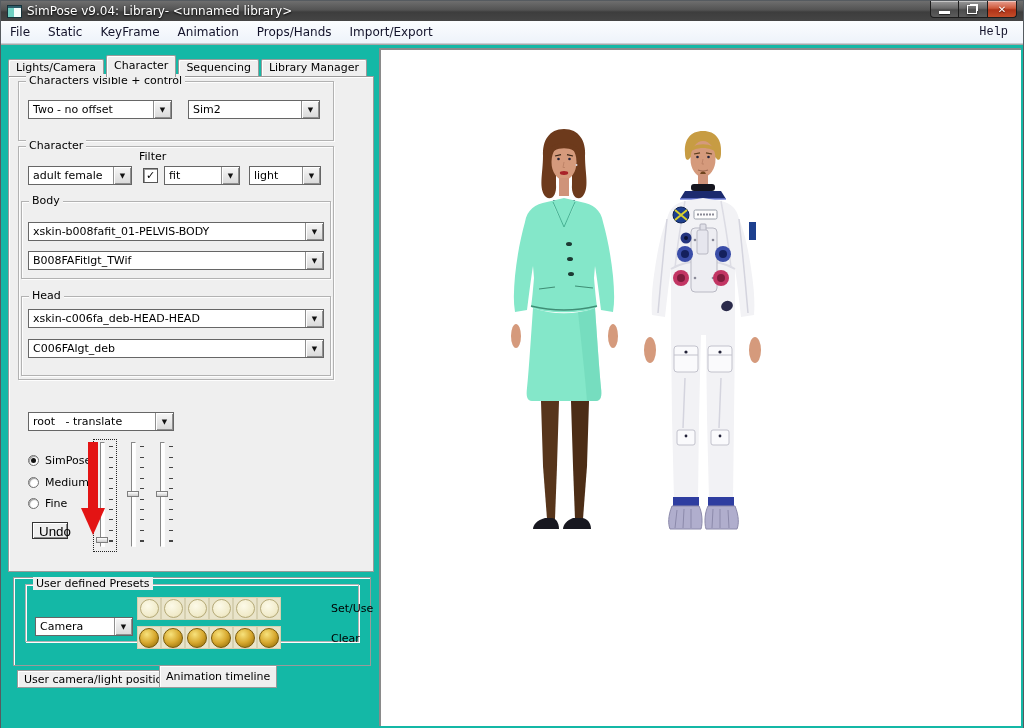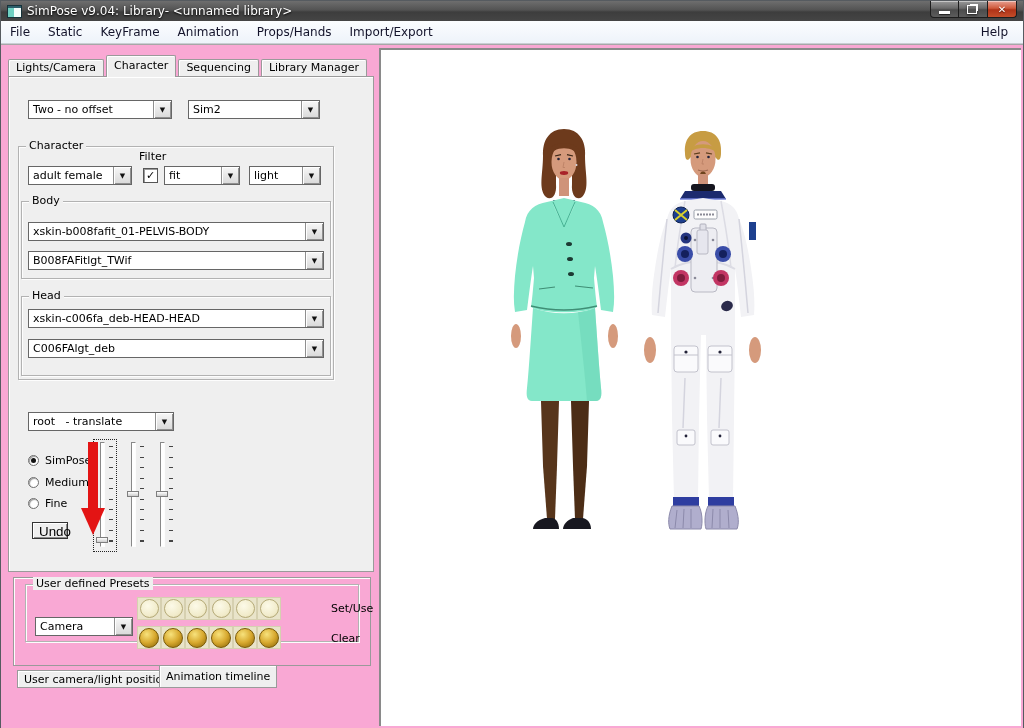--- a/index.html
+++ b/index.html
@@ -14,24 +14,24 @@
   .wbtn{width:29px;height:17px;border:1px solid #1d1d1d;border-top:none;display:flex;align-items:center;justify-content:center;box-sizing:border-box;background:linear-gradient(#9a9a9a,#6a6a6a 45%,#4c4c4c 55%,#5c5c5c);box-shadow:inset 0 1px 0 rgba(255,255,255,.45);}
   .wbtn+.wbtn{border-left:none;}
   #btn-min{border-radius:0 0 0 4px;}
   #btn-close{border-radius:0 0 4px 0;background:linear-gradient(#e8a092,#cf5a3c 45%,#b03318 55%,#c44d2a);color:#fff;font-size:10px;font-weight:bold;text-shadow:0 1px 1px #5a1505;}
   #btn-min i{display:block;width:11px;height:3px;background:#fff;box-shadow:0 1px 1px #222;margin-top:6px;}
   #btn-rest i{display:block;width:8px;height:7px;border:1px solid #fff;box-shadow:2px -2px 0 -1px #fff,0 1px 2px #222;margin:1px 2px 0 0;}
 
   
   #menubar{position:absolute;left:0;top:20px;width:100%;height:22px;background:linear-gradient(#fbfdff,#eef3fa);border-bottom:1px solid #c9cdd4;display:flex;align-items:center;font-size:12px;}
   .menu-item{padding:2px 9px;color:#13132b;}
-  #menu-help{position:absolute;right:6px;padding:2px 9px;color:#13132b;}
-
-  
-  #client{position:absolute;left:0;top:43px;width:100%;height:684px;background:#f9a8d4;border-top:1px solid #a7a7a7;box-sizing:border-box;}
+  #menu-help{position:absolute;right:6px;padding:2px 9px;color:#13132b;font-family:Liberation Mono, monospace;}
+
+  
+  #client{position:absolute;left:0;top:43px;width:100%;height:684px;background:#14b8a6;border-top:1px solid #a7a7a7;box-sizing:border-box;}
 
   
   #viewport{position:absolute;left:378px;top:3px;width:642px;height:678px;background:#fff;border-top:2px solid #8a8a8a;border-left:2px solid #8a8a8a;box-sizing:border-box;}
 
   
   #leftpanel{position:absolute;left:3px;top:3px;width:373px;height:678px;}
 
   
   .tabstrip{position:absolute;display:flex;align-items:flex-end;}
   .tab{height:17px;line-height:16px;padding:0 7px;background:#efefef;border:1px solid #9a9a9a;border-bottom:none;border-radius:2px 2px 0 0;margin-right:2px;box-shadow:inset 1px 1px 0 #fff;white-space:nowrap;}
@@ -119,20 +119,23 @@
     <div id="leftpanel">
 
       <div class="tabstrip" style="left:4px;top:8px;height:21px;">
         <span class="tab">Lights/Camera</span>
         <span class="tab active">Character</span>
         <span class="tab">Sequencing</span>
         <span class="tab">Library Manager</span>
       </div>
       <div class="tabpage" style="left:4px;top:28px;width:366px;height:496px;"></div>
 
+      <div class="group" style="left:14px;top:33px;width:316px;height:60px;">
+        <span class="group-label">Characters visible + control</span>
+      </div>
       <div class="combo" style="left:24px;top:52px;width:144px;">
         <span class="txt">Two - no offset</span>
         <span class="btn">
             <span>▼</span>
           </span>
       </div>
       <div class="combo" style="left:184px;top:52px;width:132px;">
         <span class="txt">Sim2</span>
         <span class="btn">
             <span>▼</span>

